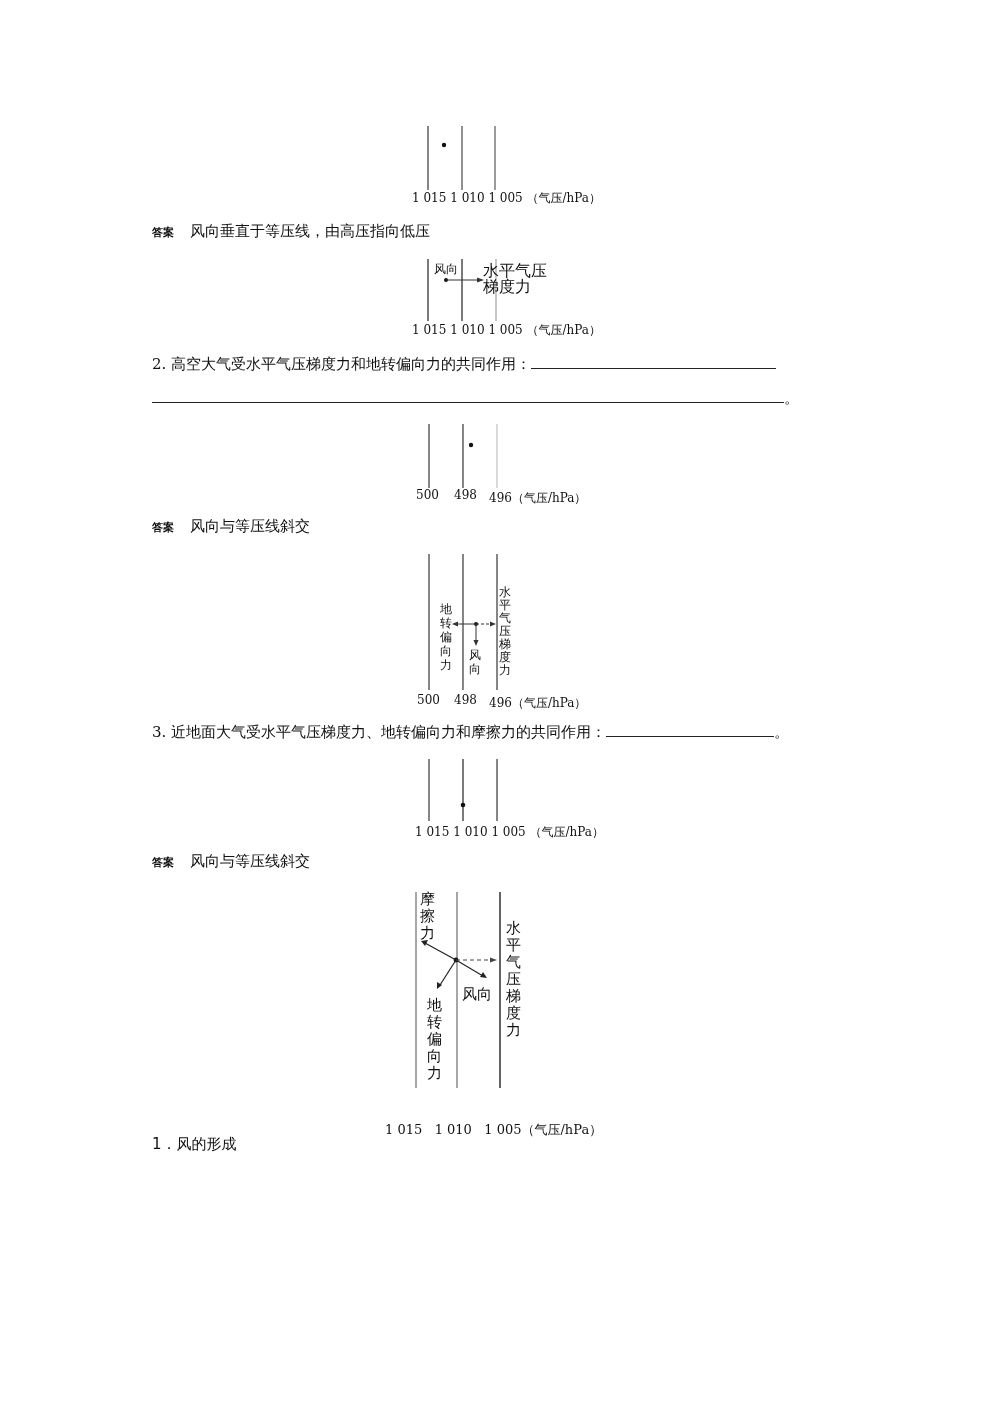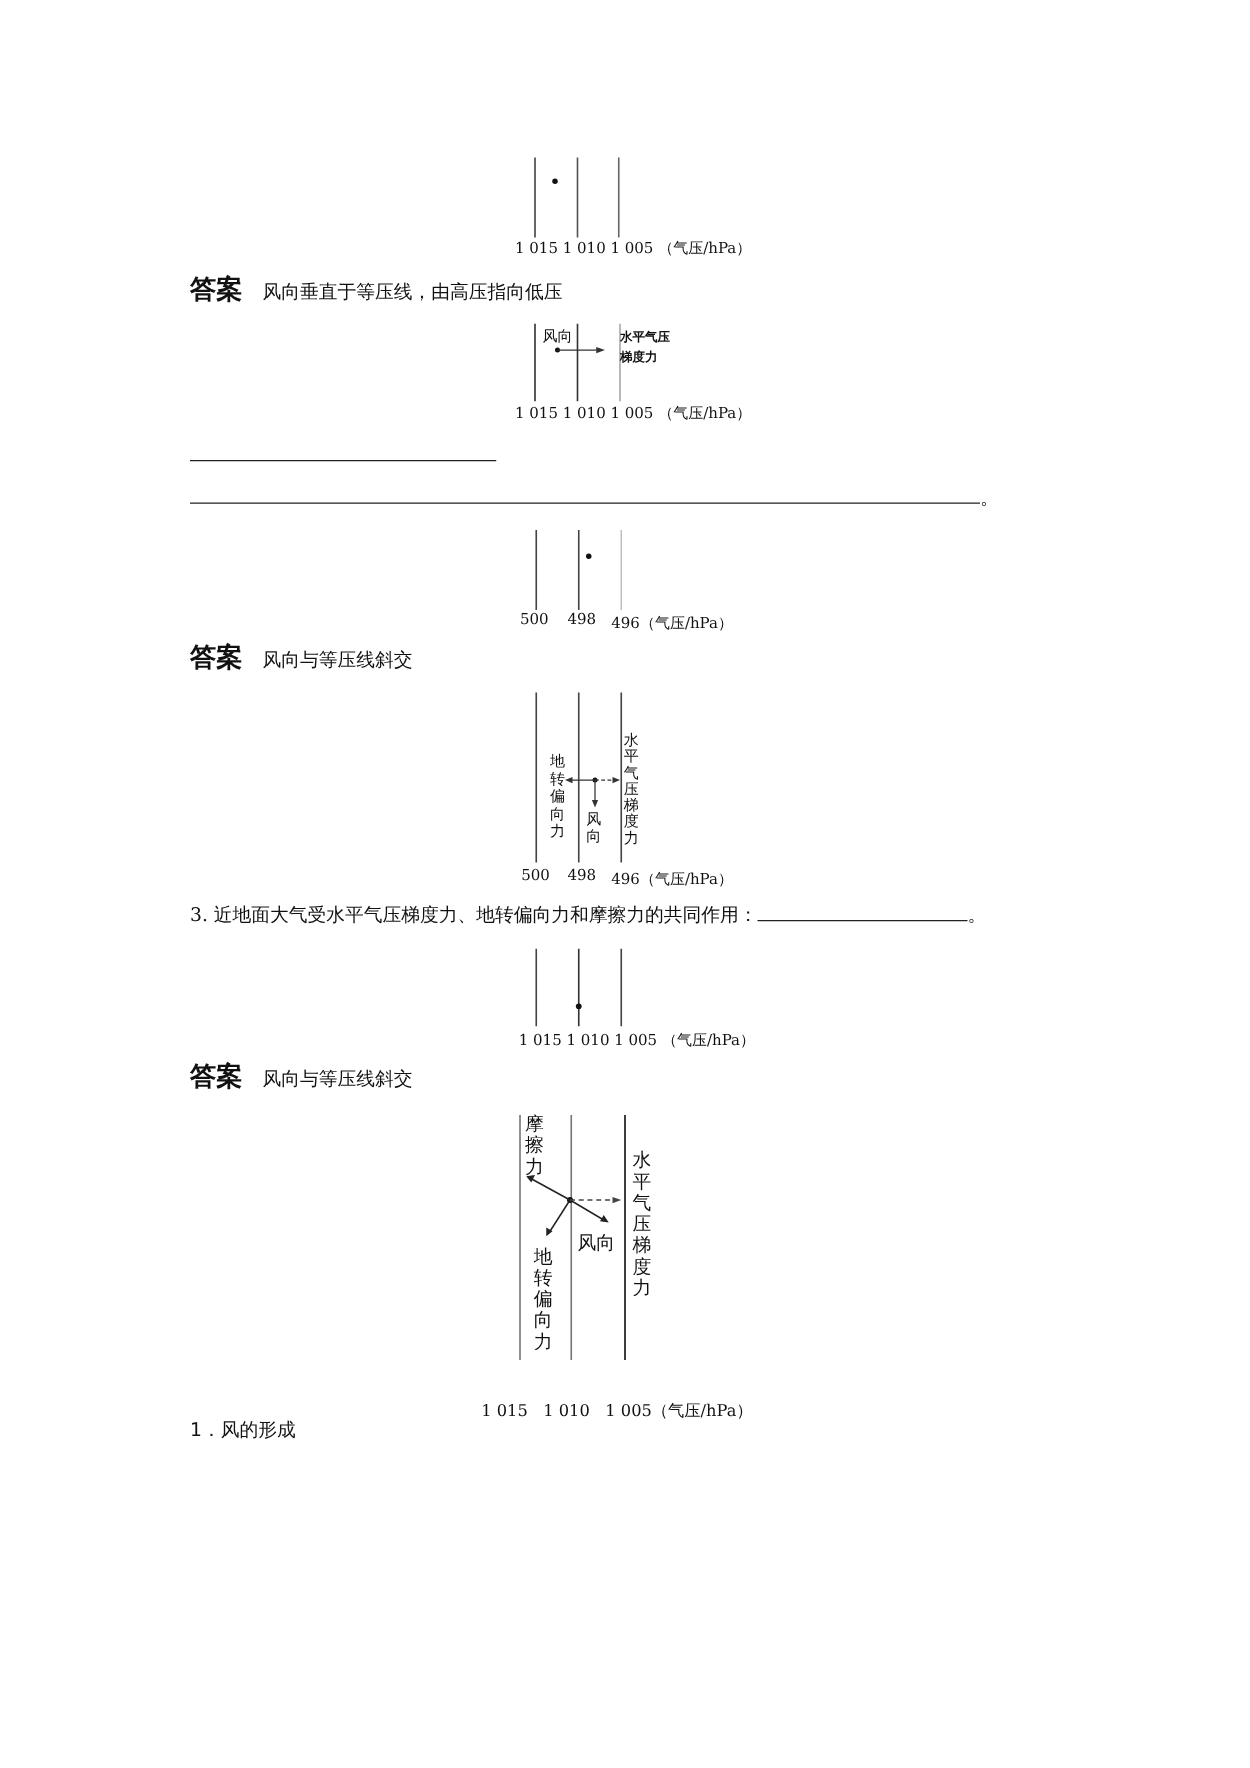--- a/index.html
+++ b/index.html
@@ -1,20 +1,20 @@
 <!DOCTYPE html>
 <html><head>
 <meta charset="utf-8">
 <style>
   html, body { margin:0; padding:0; background:#ffffff; }
   body { width:1000px; height:1414px; position:relative; overflow:hidden;
          font-family:"DejaVu Serif","Liberation Serif",serif; color:#111; }
   .abs { position:absolute; }
   .txt { font-size:15px; line-height:20px; white-space:nowrap; }
-  .ans-label { font-family:"DejaVu Sans","Liberation Sans",sans-serif; font-weight:bold; font-size:21px; }
+  .ans-label { font-family:"DejaVu Sans","Liberation Sans",sans-serif; font-weight:bold; font-size:11px; }
   .ans-body { margin-left:16px;text-align:center; }
   .blank { display:inline-block; border-bottom:1px solid #222; height:14px; vertical-align:baseline; }
   .heading { font-weight:normal; font-family:"DejaVu Sans","Liberation Sans",sans-serif; }
 </style>
 </head>
 <body>
 
 <div class="abs" style="left:400px;top:120px;width:220px;height:90px;">
   <svg width="220" height="90">
     <line x1="28" y1="6" x2="28" y2="70" stroke="#444" stroke-width="1.3"></line>
@@ -34,31 +34,31 @@
 <div class="abs" style="left:400px;top:255px;width:220px;height:90px;">
   <svg width="220" height="90">
     <line x1="28" y1="4" x2="28" y2="66" stroke="#333" stroke-width="1.3"></line>
     <line x1="62" y1="4" x2="62" y2="66" stroke="#333" stroke-width="1.3"></line>
     <line x1="96" y1="4" x2="96" y2="66" stroke="#999" stroke-width="1.1"></line>
     <circle cx="46" cy="25" r="2" fill="#111"></circle>
     <line x1="46" y1="25" x2="80" y2="25" stroke="#333" stroke-width="1"></line>
     <polygon points="84,25 77,22.5 77,27.5" fill="#333"></polygon>
   </svg>
   <div class="abs" style="left:34px;top:6px;font-size:12px;">风向</div>
-  <div class="abs" style="left:96px;top:8px;font-size:10px;line-height:16px;font-weight:bold;">
+  <div class="abs" style="left:83px;top:8px;font-size:16px;line-height:16px;">
     <div>水平气压</div>
     <div>梯度力</div>
   </div>
   <div class="abs txt" style="left:12px;top:65px;font-size:12px;">
     <span>1 015</span>&nbsp;<span>1 010</span>&nbsp;<span>1 005</span>&nbsp;<span>（气压/hPa）</span>
   </div>
 </div>
 
 <div class="abs txt" style="left:152px;top:354px;">
-  <span class="blank" style="width:245px;"></span>
+  <span>2. 高空大气受水平气压梯度力和地转偏向力的共同作用：</span><span class="blank" style="width:245px;"></span>
 </div>
 <div class="abs txt" style="left:152px;top:388px;">
   <span class="blank" style="width:632px;"></span><span>。</span>
 </div>
 
 <div class="abs" style="left:400px;top:420px;width:220px;height:90px;">
   <svg width="220" height="90">
     <line x1="29" y1="4" x2="29" y2="68" stroke="#444" stroke-width="1.3"></line>
     <line x1="63" y1="4" x2="63" y2="68" stroke="#444" stroke-width="1.3"></line>
     <line x1="97" y1="4" x2="97" y2="68" stroke="#bbb" stroke-width="1.1"></line>

